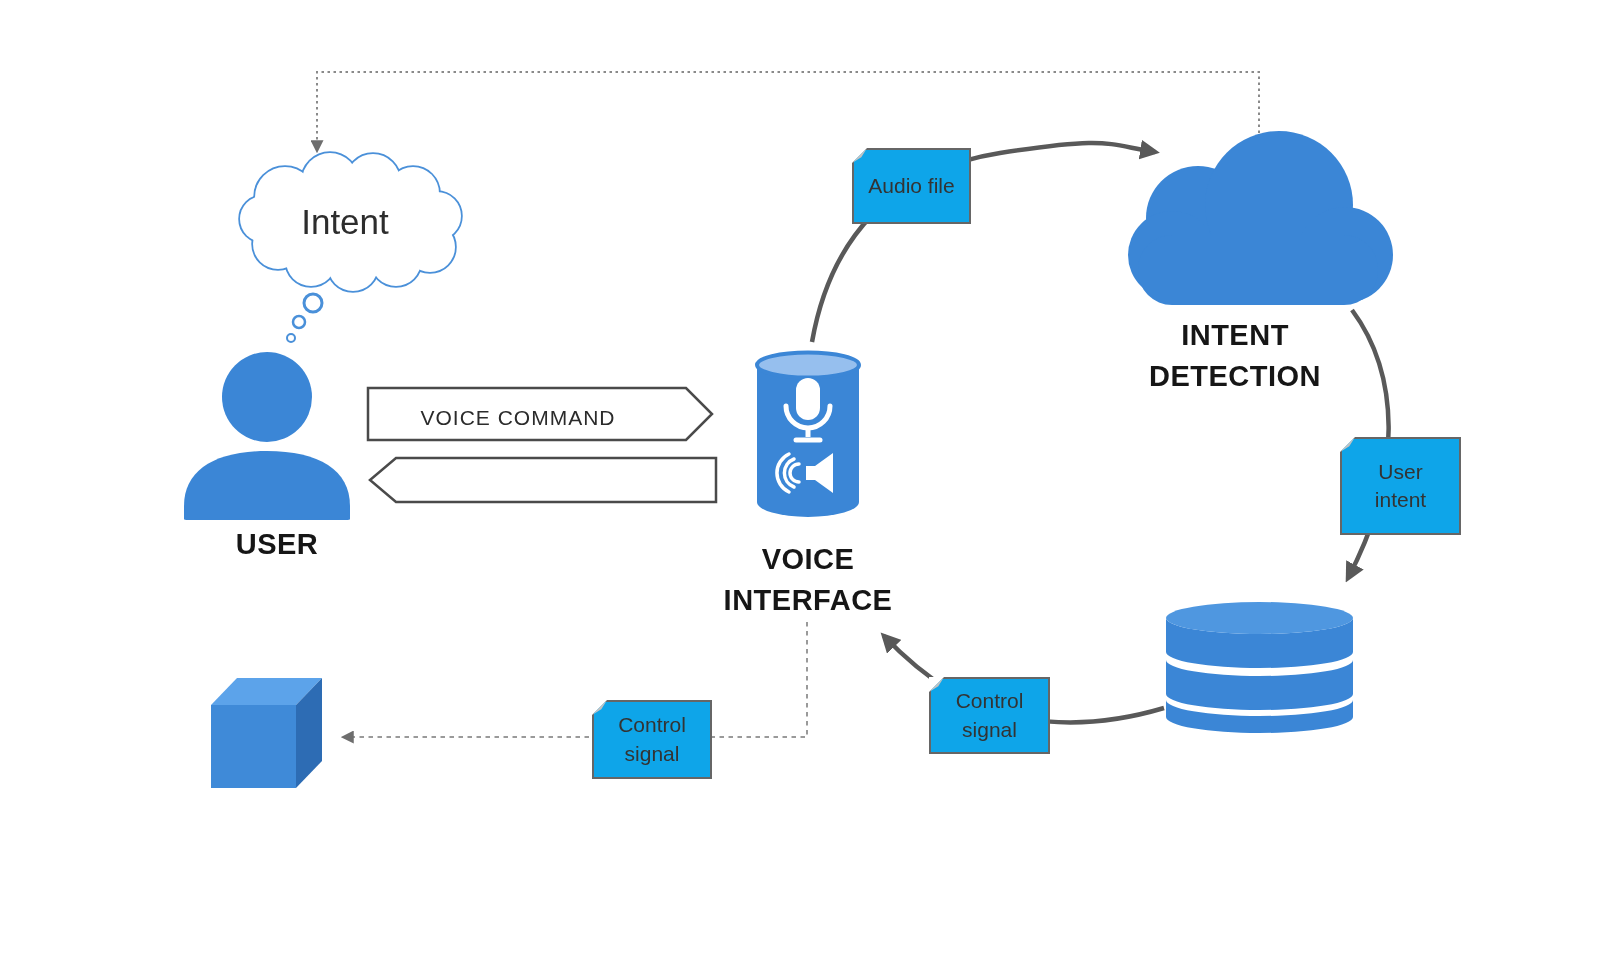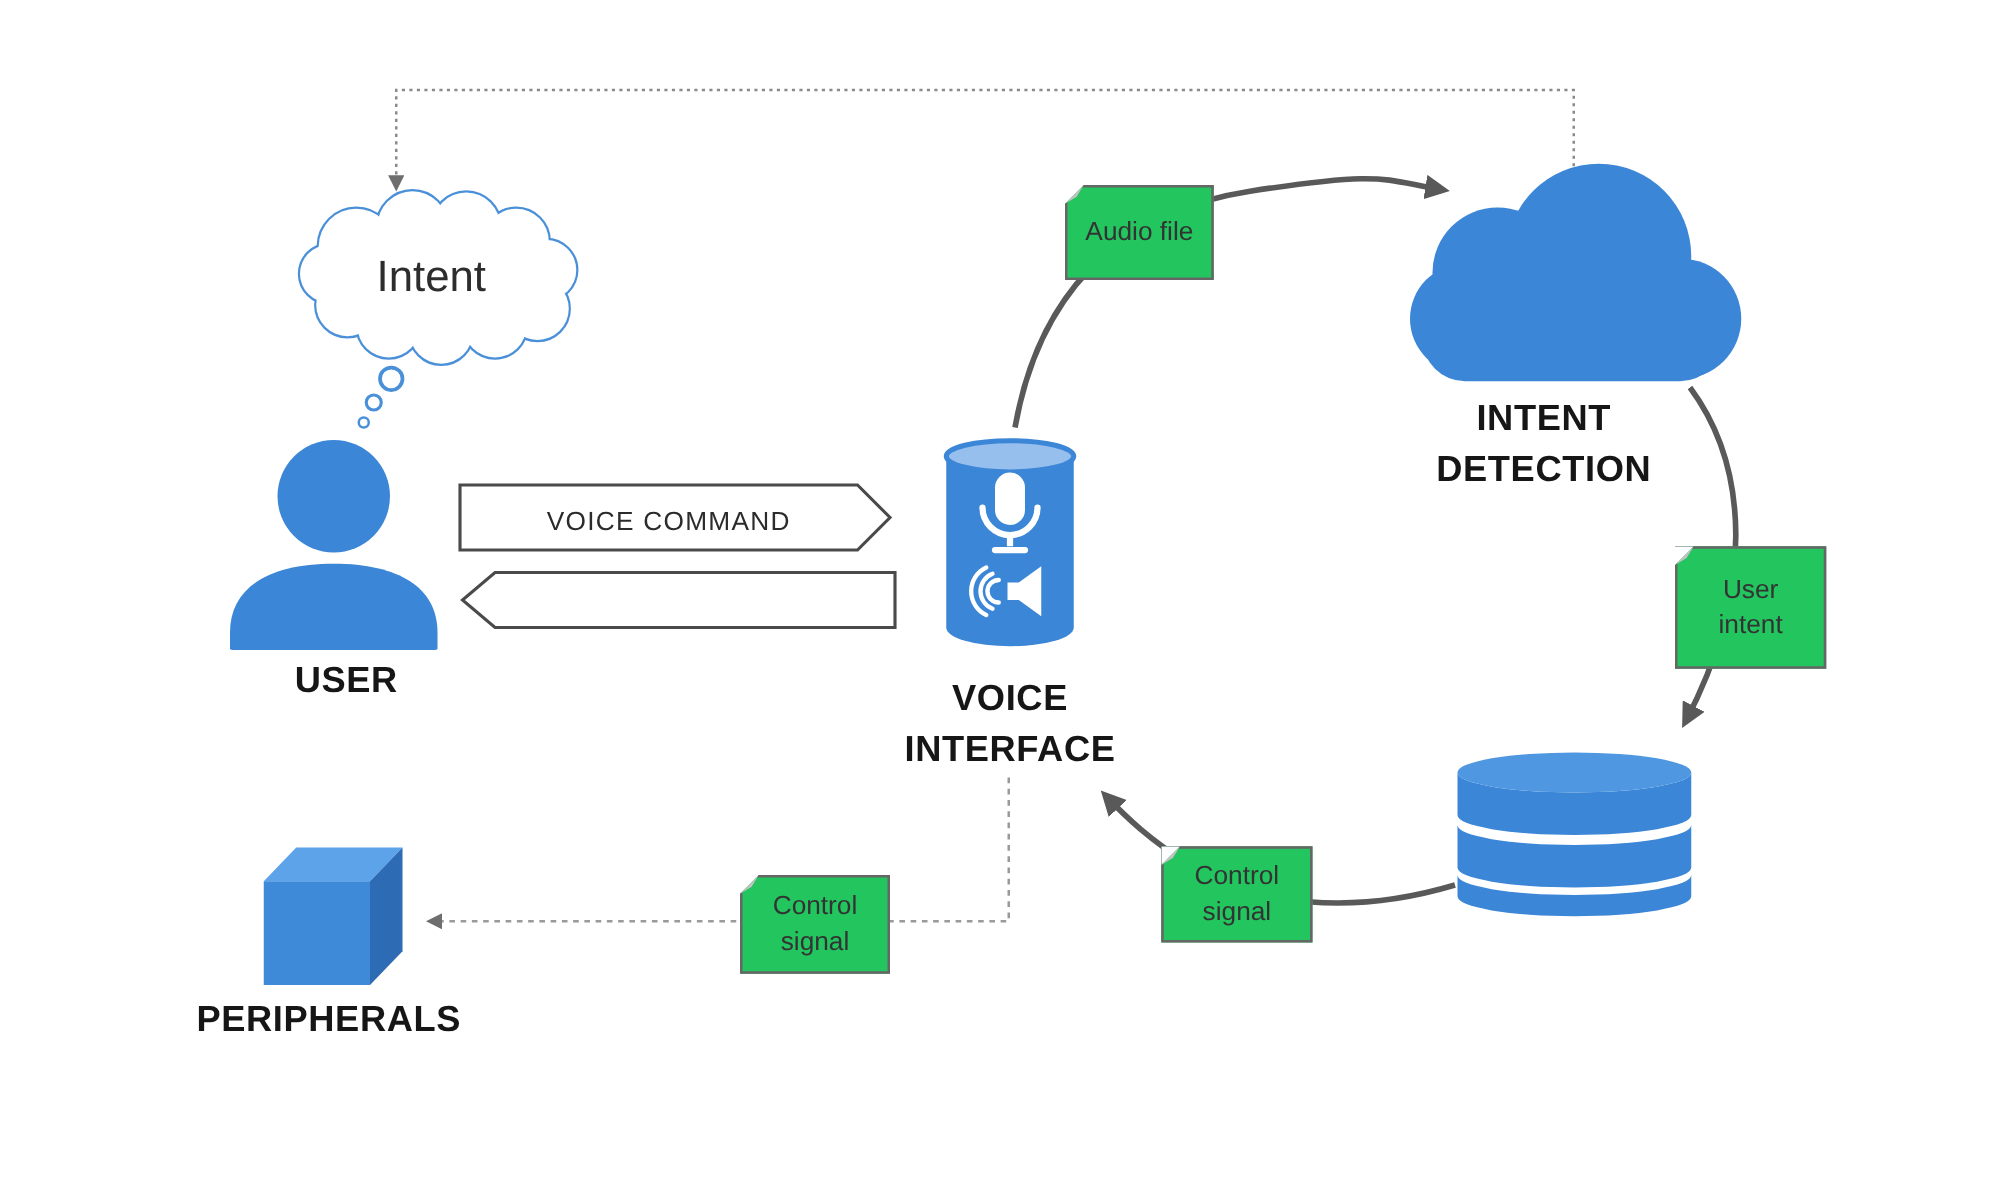--- a/index.html
+++ b/index.html
@@ -13,21 +13,21 @@
     font-weight:700;color:#161616;font-size:29px;letter-spacing:.5px;
     text-align:center;line-height:1.42;
   }
   .node-label.wrap{white-space:normal;}
   .thought-label{font-size:35px;color:#2d2d2d;font-weight:400;}
   .banner-text{
     position:absolute;display:flex;align-items:center;justify-content:center;
     font-size:21px;color:#2b2b2b;letter-spacing:1px;
   }
   .note{
-    position:absolute;background:#22c55e;border:2px solid #666666;
+    position:absolute;background:#0ea5e9;border:2px solid #666666;
     display:flex;align-items:center;justify-content:center;text-align:center;
     font-size:21px;color:#333333;line-height:1.35;box-sizing:border-box;
   }
   .note span{display:block;width:88px;white-space:normal;}
   .note::before{
     content:"";position:absolute;top:-2px;left:-2px;width:15px;height:15px;
     background:#ffffff;clip-path:polygon(0 0,100% 0,0 100%);
   }
   .note::after{
     content:"";position:absolute;top:-2px;left:-2px;width:15px;height:15px;
@@ -148,23 +148,22 @@
 
   <div class="overlay thought-label" style="left:345px;top:222px;text-align:center;">Intent</div>
 
   <div class="overlay node-label" style="left:267px;top:545px;margin-left:10px;">USER</div>
 
   <div class="overlay node-label wrap" style="left:808px;top:580px;width:210px;">VOICE INTERFACE</div>
 
   <div class="overlay node-label wrap" style="left:1235px;top:356px;width:250px;">INTENT DETECTION</div>
 
 
-  <div class="overlay node-label" style="left:263px;top:816px;">PERIPHERALS</div>
 
-  <div class="banner-text" style="left:376px;top:388px;width:318px;height:60px;">VOICE COMMAND</div>
+  <div class="banner-text" style="left:359px;top:388px;width:318px;height:60px;">VOICE COMMAND</div>
 
   <div class="note" style="left:852px;top:148px;width:119px;height:76px;">
     <span>Audio file</span>
   </div>
   <div class="note" style="left:1340px;top:437px;width:121px;height:98px;">
     <span>User intent</span>
   </div>
   <div class="note" style="left:929px;top:677px;width:121px;height:77px;">
     <span>Control signal</span>
   </div>

